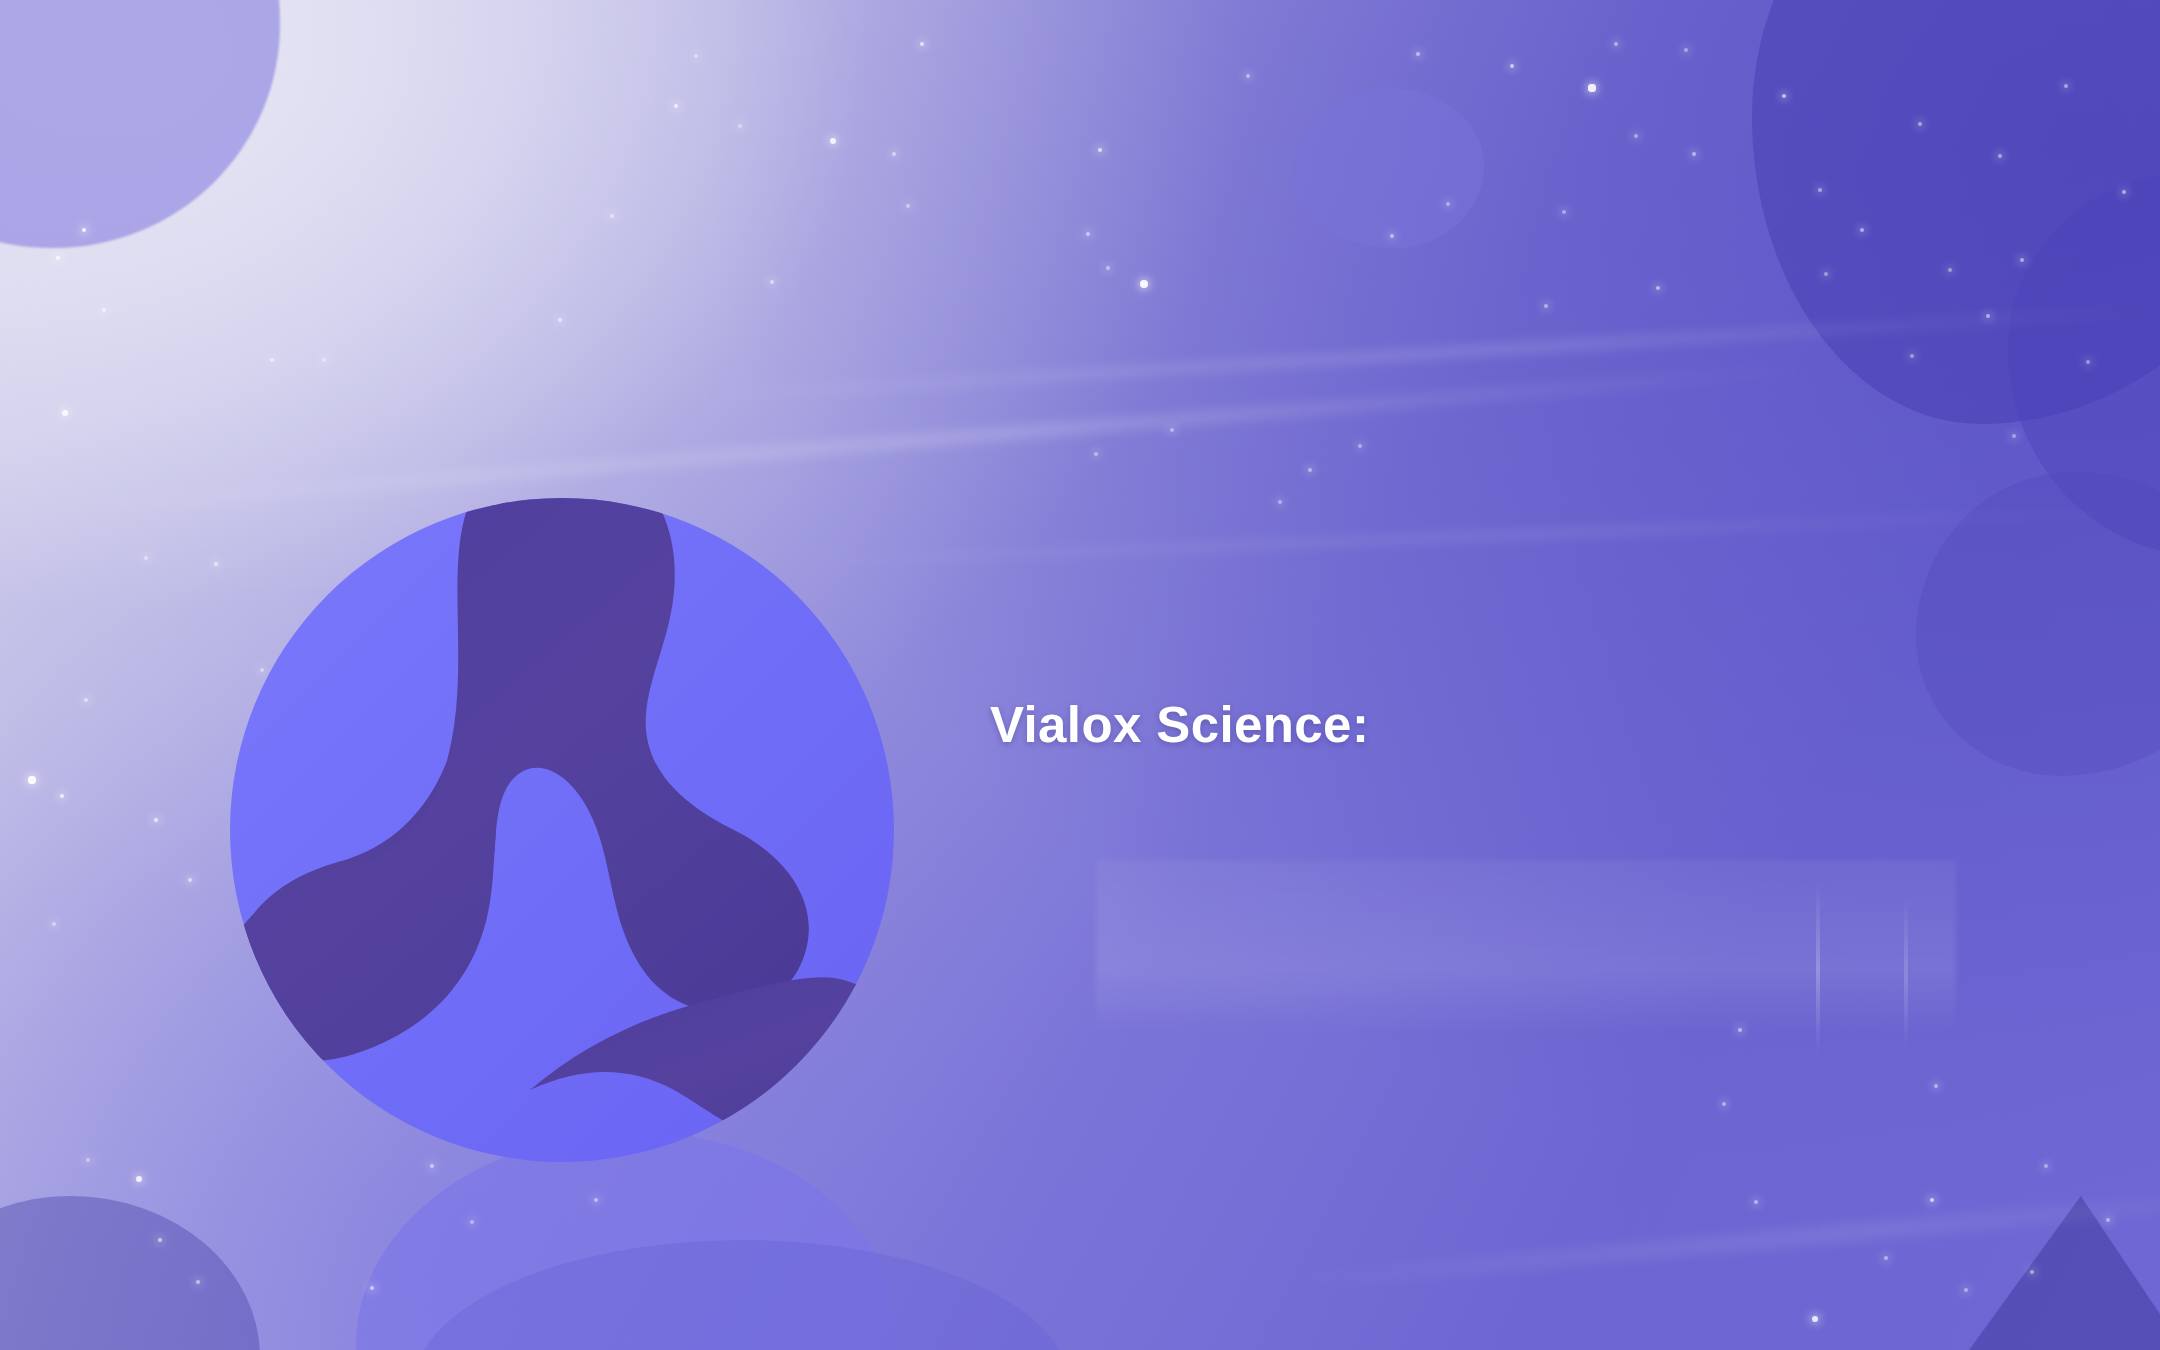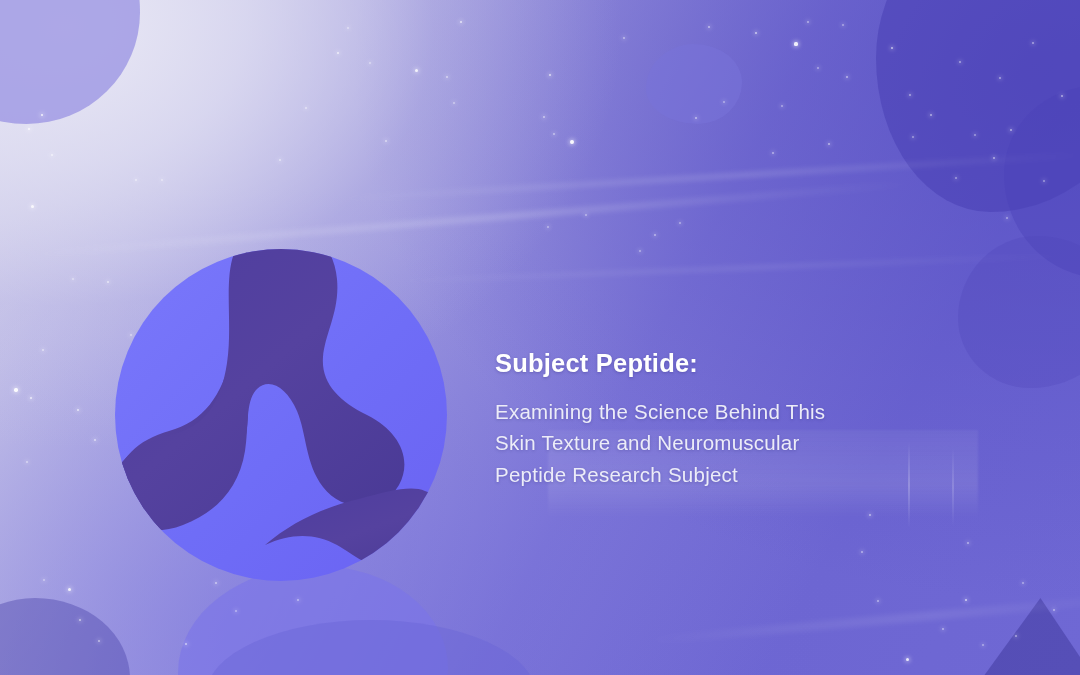--- a/index.html
+++ b/index.html
@@ -332,21 +332,16 @@
                  C 266 330, 244 310, 226 300
                  C 204 288, 180 288, 154 300
                  C 182 276, 214 262, 248 254
                  C 278 246, 300 240, 314 246
                  C 330 252, 340 256, 344 268 Z"></path>
       </g>
     </svg>
   </div>
 
   <div class="text-block">
-    <div class="title">Subject Peptide:</div>
-    <div class="subtitle">
-      <span class="sub-line">Examining the Science Behind This</span>
-      <span class="sub-line">Skin Texture and Neuromuscular</span>
-      <span class="sub-line">Peptide Research Subject</span>
-    </div>
+    <div class="title">Vialox Science:</div>
   </div>
 
 </div>
 
 </body></html>

